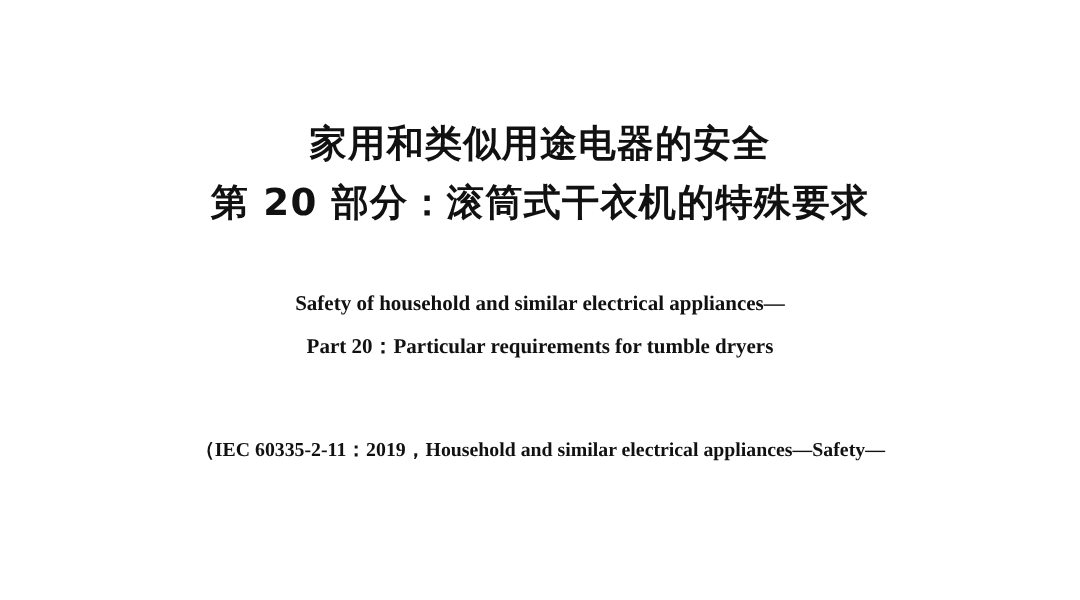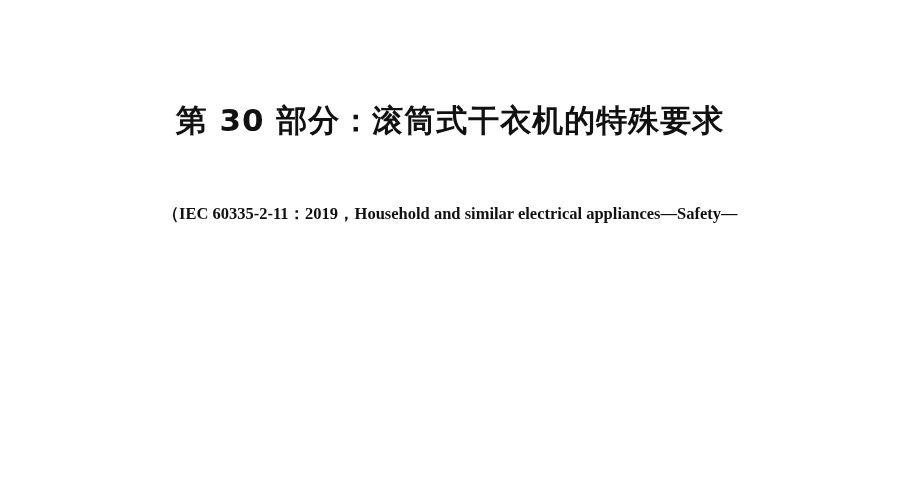--- a/index.html
+++ b/index.html
@@ -60,21 +60,26 @@
     line-height: 38px;
     color: #111111;
   }
 </style>
 </head>
 <body>
 
 <div class="page">
 
   <div class="title-block">
-    <div class="title-cn">第 30 部分：滚筒式干衣机的特殊要求</div>
+    <div class="title-cn">家用和类似用途电器的安全</div>
+    <div class="title-cn">第 20 部分：滚筒式干衣机的特殊要求</div>
   </div>
 
+  <div class="subtitle-block">
+    <div class="subtitle-en">Safety of household and similar electrical appliances—</div>
+    <div class="subtitle-en">Part 20：Particular requirements for tumble dryers</div>
+  </div>
 
   <div class="source-block">
     <div class="source-line">（IEC 60335-2-11：2019，Household and similar electrical appliances—Safety—</div>
   </div>
 
 </div>
 
 </body></html>

